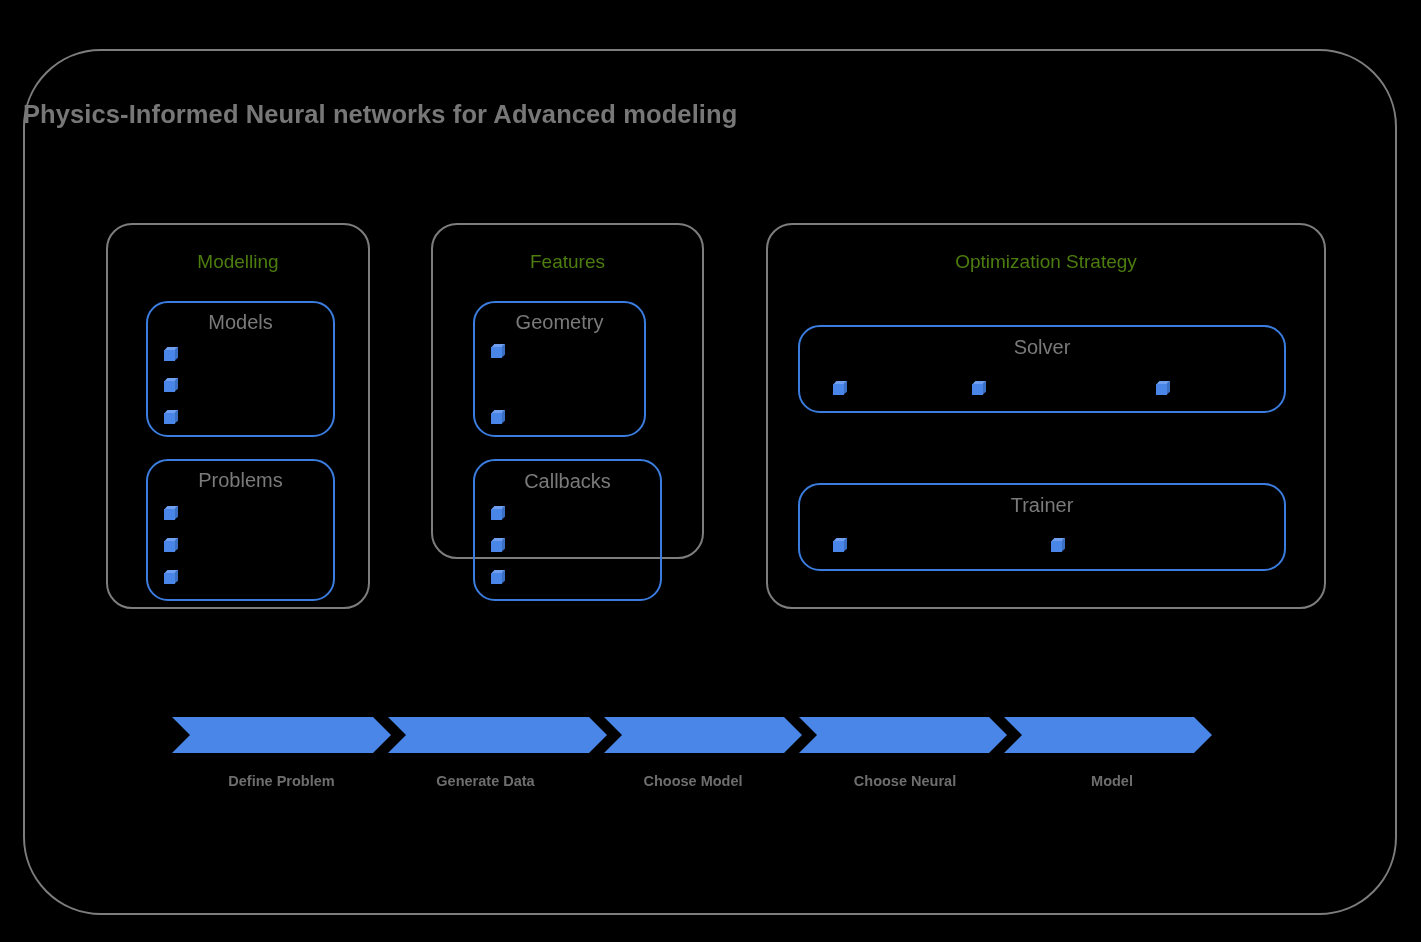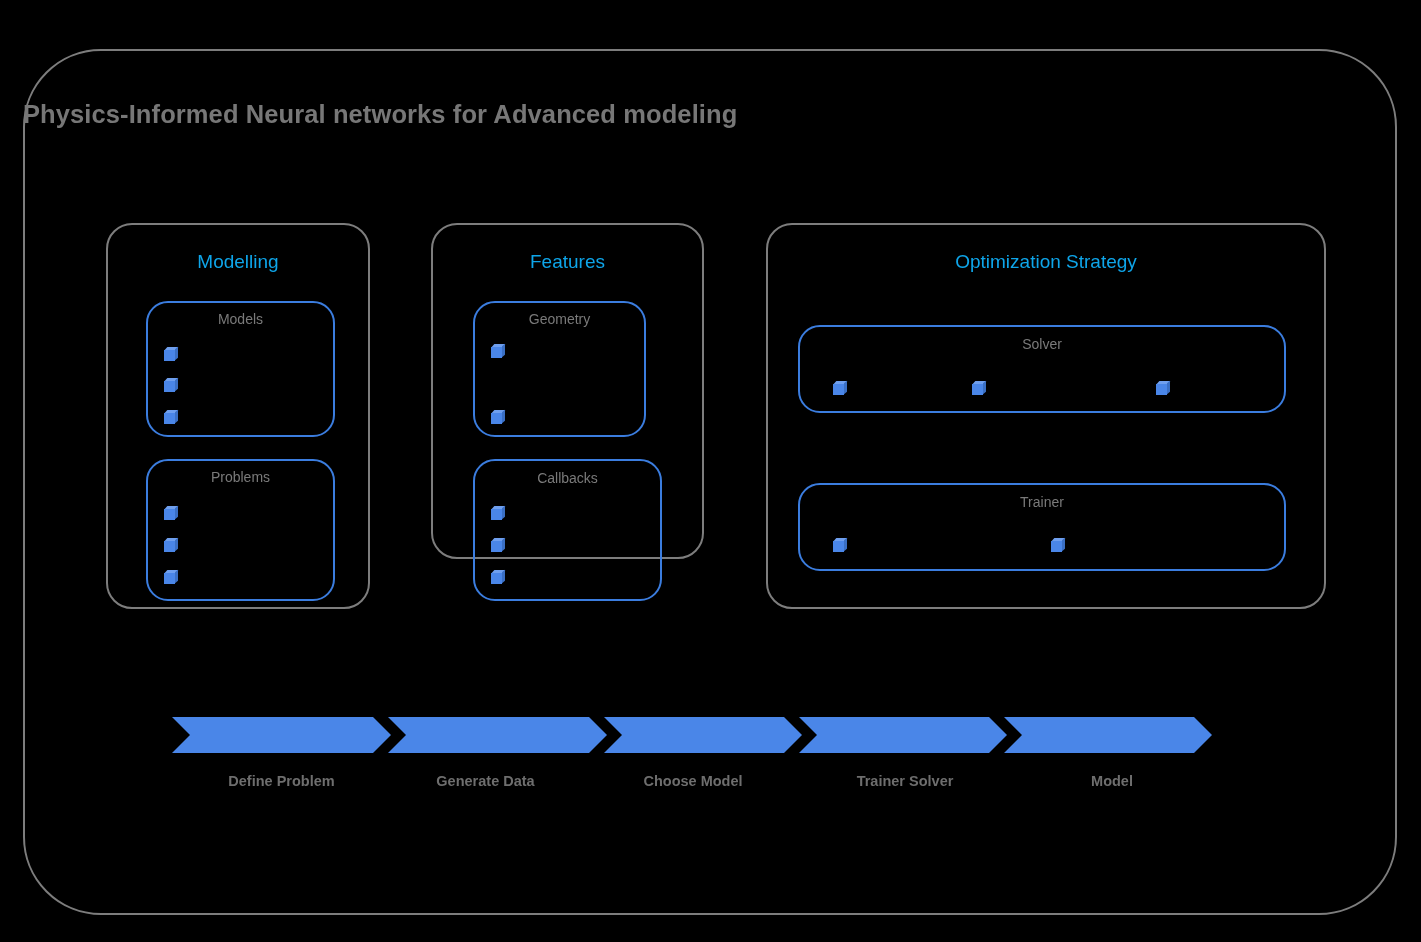--- a/index.html
+++ b/index.html
@@ -50,37 +50,37 @@
     border: 2px solid #7d7d7d;
     border-radius: 26px;
     box-sizing: border-box;
   }
   .group-title {
     position: absolute;
     left: 0;
     width: 100%;
     text-align: center;
     font-size: 19px;
-    color: #0ea5e9;
+    color: #4d7c0f;
     white-space: nowrap;
   }
 
   
   .blue-box {
     position: absolute;
     border: 2.5px solid #3b7ddf;
     border-radius: 22px;
     box-sizing: border-box;
   }
   .blue-box-title {
     position: absolute;
     left: 0;
     width: 100%;
     text-align: center;
-    font-size: 14px;
+    font-size: 20px;
     color: #7a7a7a;
     white-space: nowrap;
   }
 
   
   .cube-bullet {
     position: absolute;
     width: 11px;
     height: 11px;
     background: #4a86e8;
@@ -204,20 +204,20 @@
     <div class="chevron first" style="left:172px; width:219px;"></div>
     <div class="chevron-label" style="left:172px; width:219px;">Define Problem</div>
 
     <div class="chevron notched" style="left:388px; width:219px;"></div>
     <div class="chevron-label" style="left:376px; width:219px;">Generate Data</div>
 
     <div class="chevron notched" style="left:604px; width:198px;"></div>
     <div class="chevron-label" style="left:594px; width:198px;">Choose Model</div>
 
     <div class="chevron notched" style="left:799px; width:208px;"></div>
-    <div class="chevron-label" style="left:801px; width:208px;">Trainer Solver</div>
+    <div class="chevron-label" style="left:801px; width:208px;">Choose Neural</div>
 
     <div class="chevron notched" style="left:1004px; width:208px;"></div>
     <div class="chevron-label" style="left:1008px; width:208px;">Model</div>
 
   </div>
 
 </div>
 
 </body></html>

